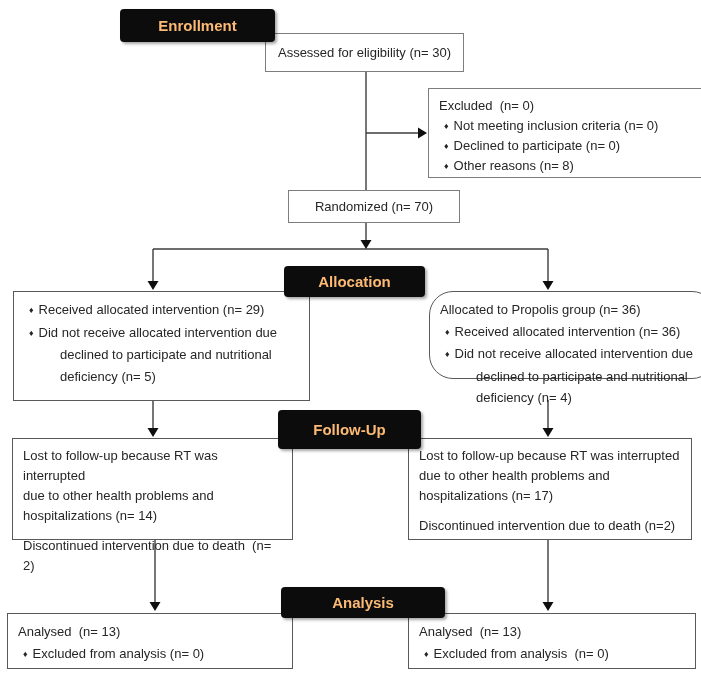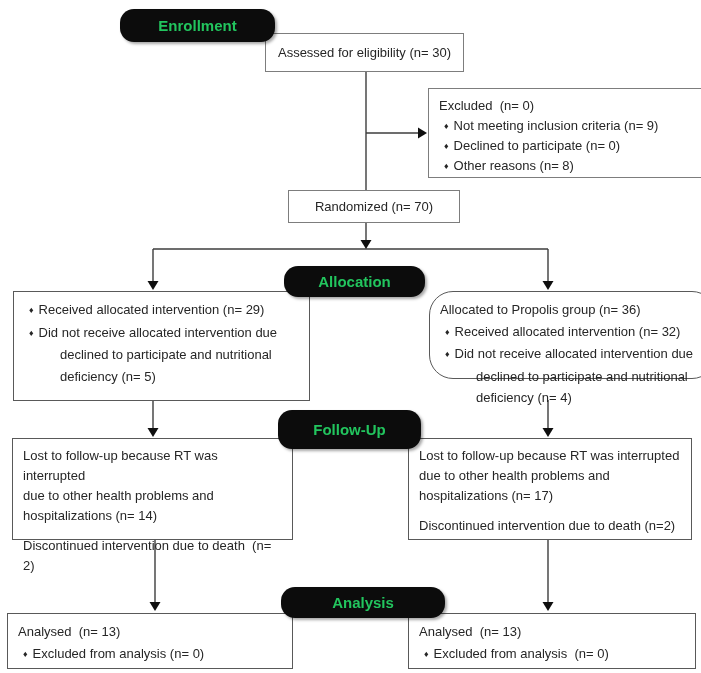--- a/index.html
+++ b/index.html
@@ -8,23 +8,23 @@
     font-family:"Liberation Sans", sans-serif; color:#262626; overflow:hidden;
   }
   svg.connectors { position:absolute; left:0; top:0; z-index:1; }
   .box {
     position:absolute; background:#ffffff; border:1px solid #595959;
     box-sizing:border-box; font-size:13px; color:#262626; z-index:2;
   }
   .box.gray { border-color:#7d7d7d; }
   .center-box { display:flex; align-items:center; justify-content:center; text-align:center; }
   .hdr {
-    position:absolute; background:#0c0c0c; color:#22c55e; font-weight:bold;
+    position:absolute; background:#0c0c0c; color:#fdba74; font-weight:bold;
     font-size:15px; display:flex; align-items:center; justify-content:center;
-    border-radius:14px; z-index:3; box-sizing:border-box;
+    border-radius:4px; z-index:3; box-sizing:border-box;
     box-shadow: 2px 2px 3px rgba(0,0,0,0.35);
   }
   .pad { padding:7px 10px 6px 10px; }
   .txt { white-space:pre-wrap; }
   .row { line-height:20px; }
   .row21 { line-height:21.5px; }
   .bullet { padding-left:5px; }
   .bullet .mk { font-size:9px; padding-right:5px; vertical-align:1px; }
   .cont { padding-left:36px; }
   .gap-top { margin-top:10px; }
@@ -72,21 +72,21 @@
 
   <div class="hdr" style="left:120px; top:9px; width:155px; height:33px;">
     <span class="txt">Enrollment</span>
   </div>
 
   <div class="box gray pad" style="left:428px; top:88px; width:292px; height:90px;">
     <div class="row">
       <span class="txt">Excluded  (n= 0)</span>
     </div>
     <div class="row bullet">
-      <span class="mk">♦</span><span class="txt">Not meeting inclusion criteria (n= 9)</span>
+      <span class="mk">♦</span><span class="txt">Not meeting inclusion criteria (n= 0)</span>
     </div>
     <div class="row bullet">
       <span class="mk">♦</span><span class="txt">Declined to participate (n= 0)</span>
     </div>
     <div class="row bullet">
       <span class="mk">♦</span><span class="txt">Other reasons (n= 8)</span>
     </div>
   </div>
 
   <div class="box gray center-box" style="left:288px; top:190px; width:172px; height:33px;">
@@ -106,21 +106,21 @@
     <div class="row21 cont">
       <span class="txt">deficiency (n= 5)</span>
     </div>
   </div>
 
   <div class="box pad" style="left:429px; top:291px; width:287px; height:88px;border-radius:24px;">
     <div class="row21">
       <span class="txt">Allocated to Propolis group (n= 36)</span>
     </div>
     <div class="row21 bullet">
-      <span class="mk">♦</span><span class="txt">Received allocated intervention (n= 32)</span>
+      <span class="mk">♦</span><span class="txt">Received allocated intervention (n= 36)</span>
     </div>
     <div class="row21 bullet">
       <span class="mk">♦</span><span class="txt">Did not receive allocated intervention due</span>
     </div>
     <div class="row21 cont">
       <span class="txt">declined to participate and nutritional</span>
     </div>
     <div class="row21 cont">
       <span class="txt">deficiency (n= 4)</span>
     </div>

